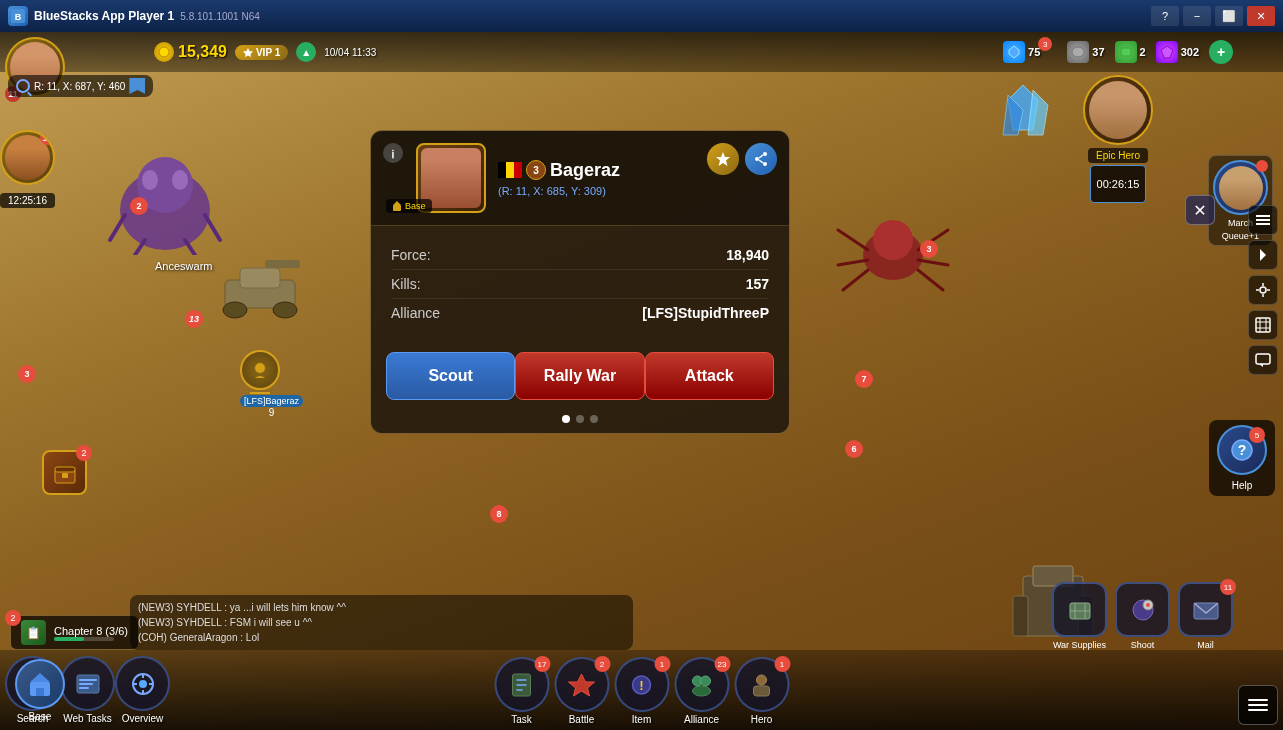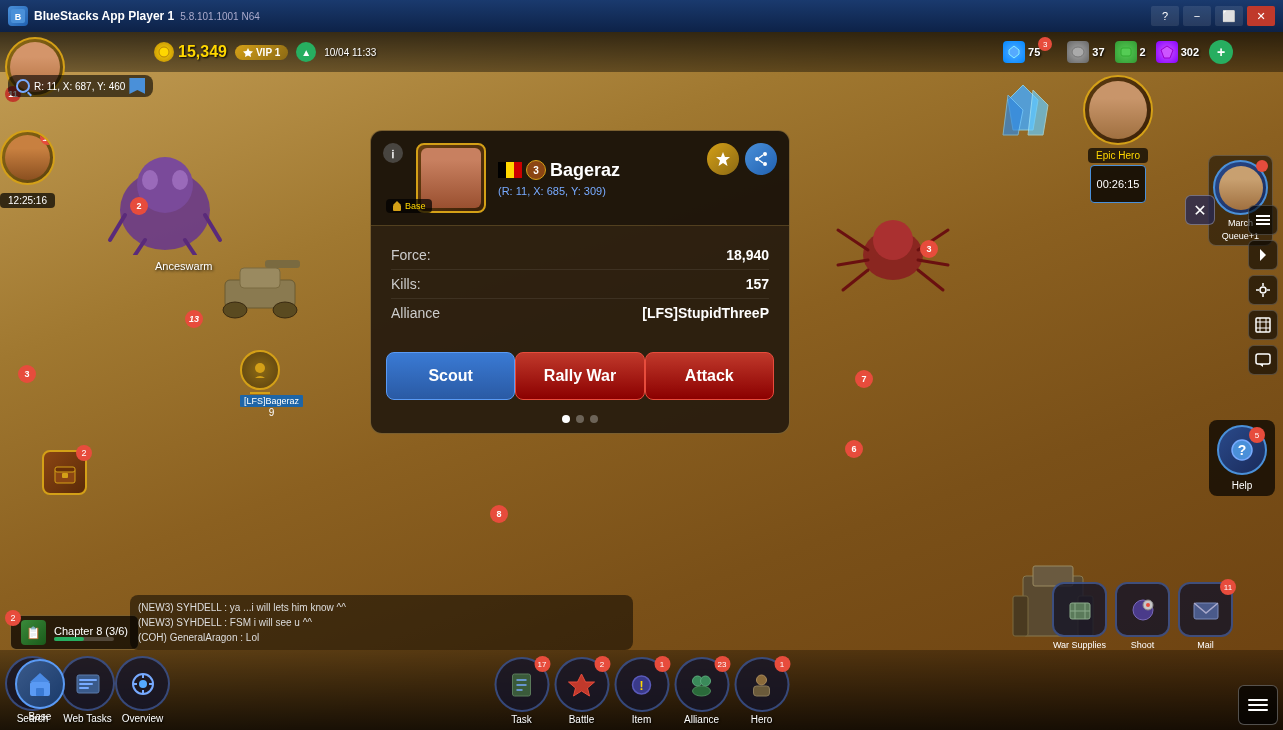--- a/index.html
+++ b/index.html
@@ -368,21 +368,21 @@
     .player-label {
       position: absolute;
       z-index: 85;
       text-align: center;
     }
     .player-label .alliance {
       background: rgba(0,100,200,0.8);
       color: #fff;
       font-size: 9px;
       padding: 1px 4px;
-      border-radius: 1px;
+      border-radius: 6px;
     }
     .player-label .num {
       color: #fff;
       font-size: 10px;
     }
 
     
     .epic-hero-panel {
       position: absolute;
       top: 75px;

